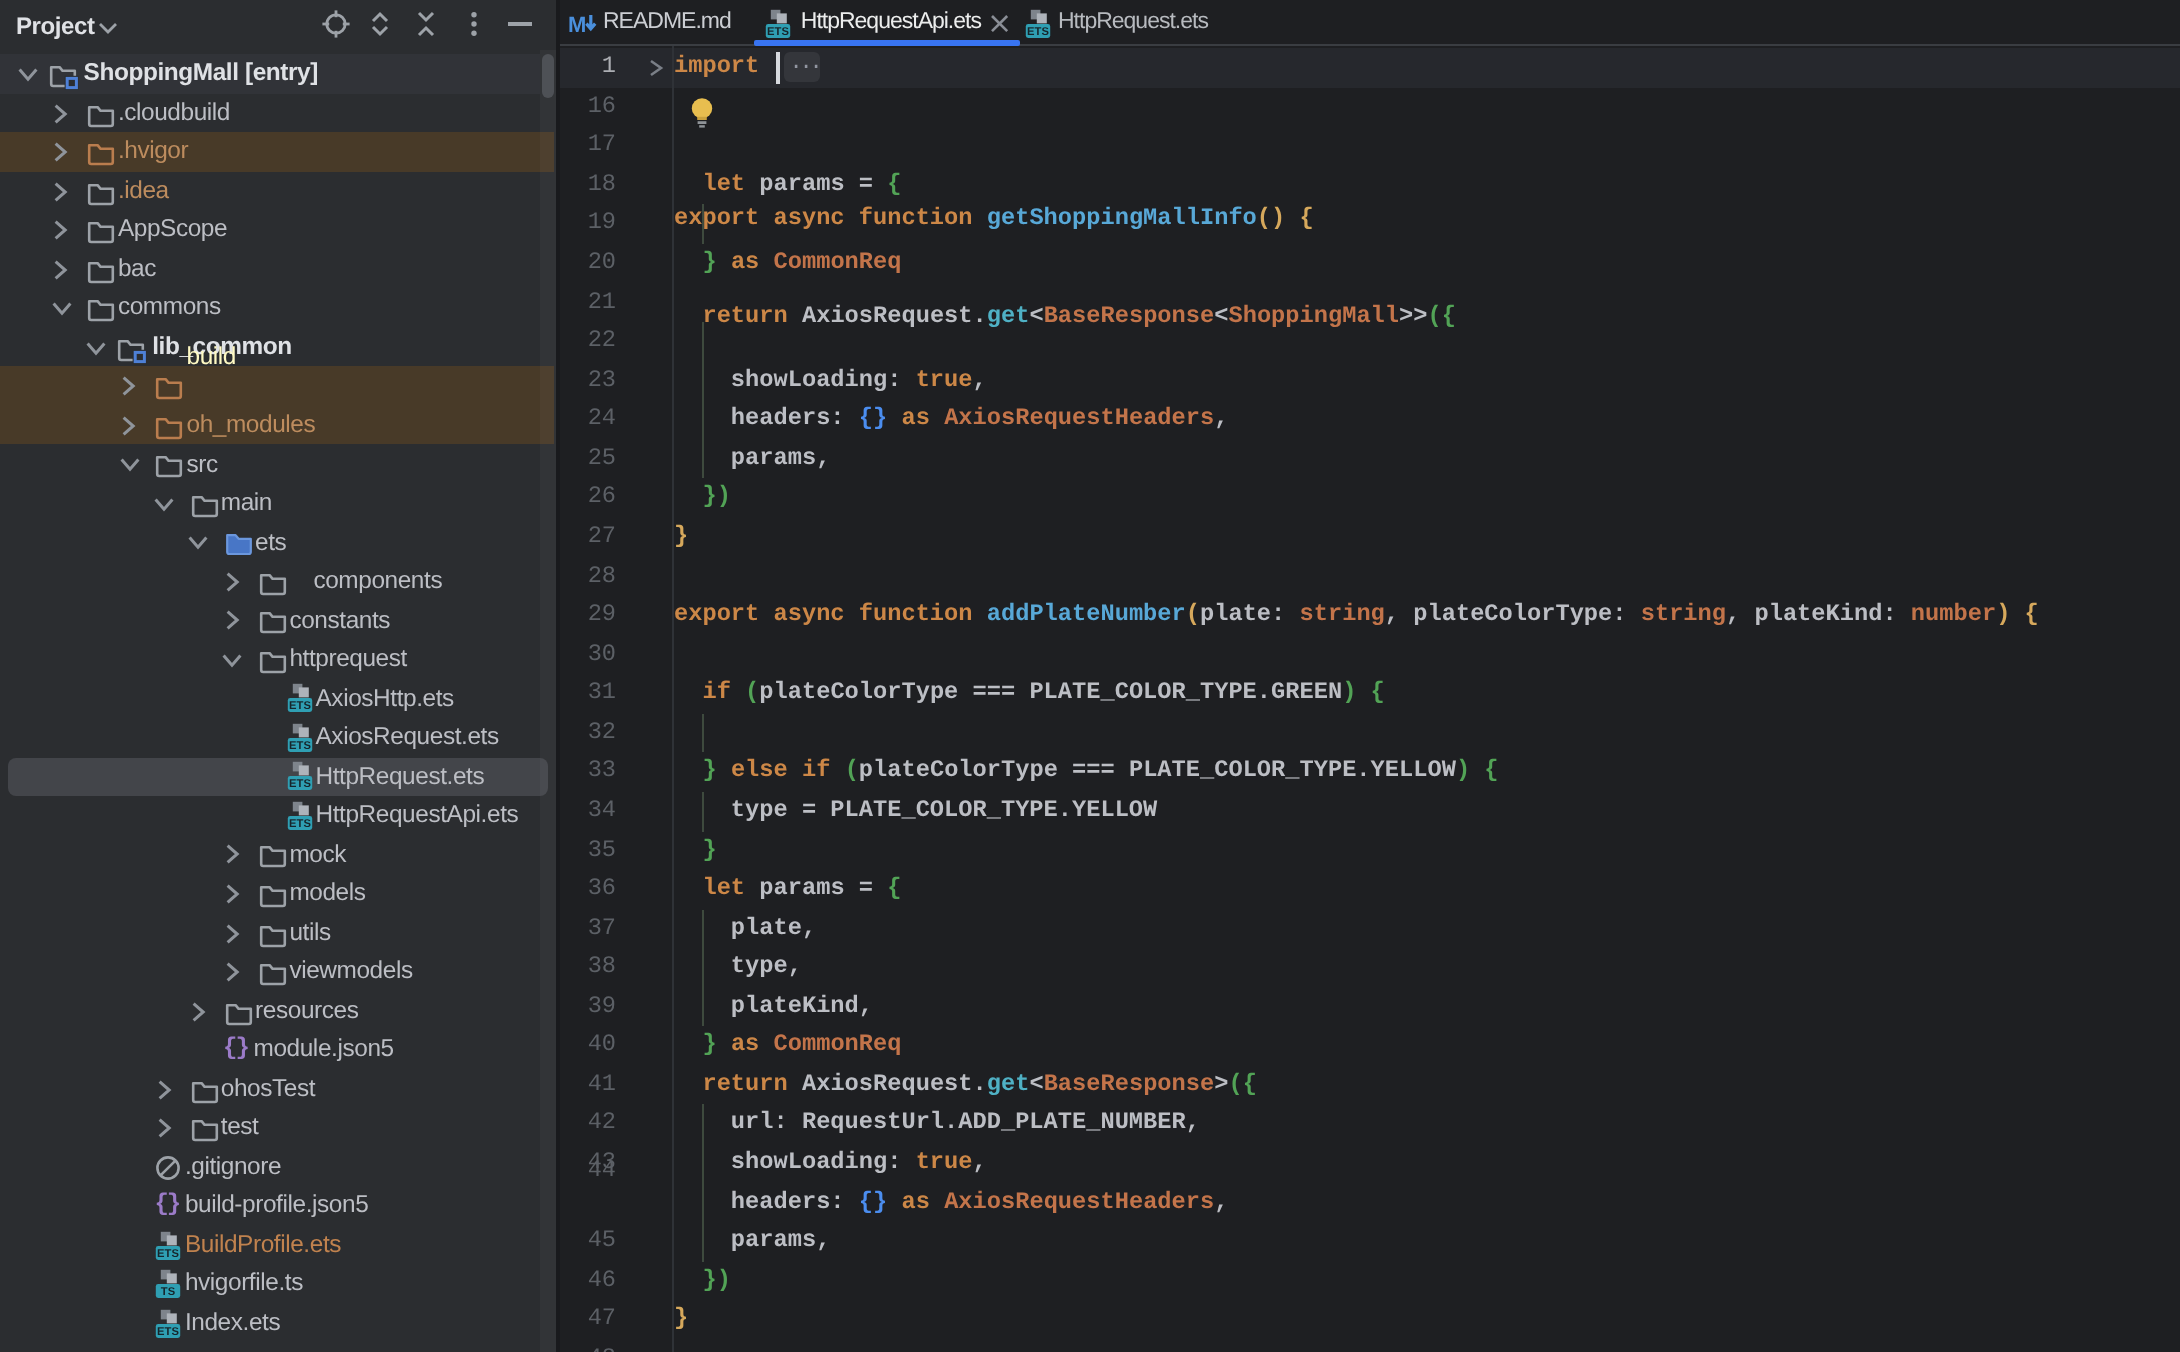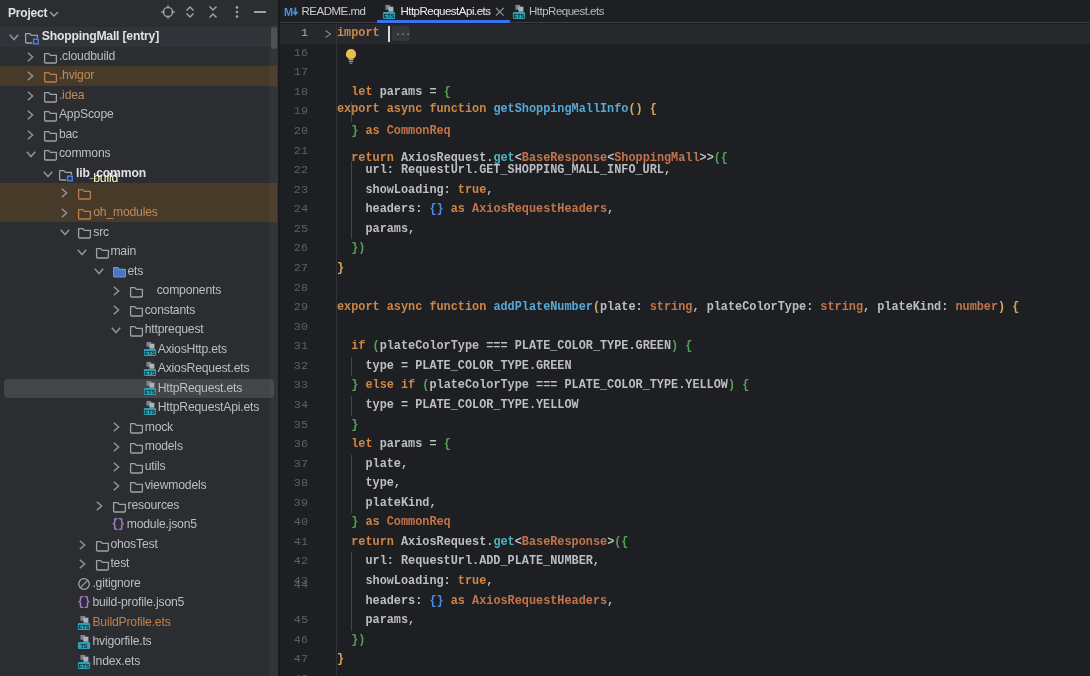--- a/index.html
+++ b/index.html
@@ -353,29 +353,27 @@
     <div class="abs" style="left:351.2px;top:493.76px;width:1px;height:19.565px;background:#3e4a3e;"></div>
     <div class="abs" style="left:351.2px;top:552.46px;width:1px;height:19.565px;background:#3e4a3e;"></div>
     <div class="abs" style="left:351.2px;top:572.02px;width:1px;height:19.565px;background:#3e4a3e;"></div>
     <div class="abs" style="left:351.2px;top:591.59px;width:1px;height:19.565px;background:#3e4a3e;"></div>
     <div class="abs" style="left:351.2px;top:611.15px;width:1px;height:19.565px;background:#3e4a3e;"></div>
     <div class="abs code" style="left:337px;top:24.20px;"><span style="color:#cc8747;font-weight:700;">import </span></div>
     <div class="abs code" style="left:337px;top:63.33px;margin-top:37px;"><span style="color:#cc8747;font-weight:700;">export async function </span><span style="color:#58a8d7;">getShoppingMallInfo</span><span style="color:#d6a85c;">()</span> <span style="color:#d6a85c;">{</span></div>
     <div class="abs code" style="left:337px;top:82.90px;">  <span style="color:#cc8747;font-weight:700;">let</span> params = <span style="color:#52a356;">{</span></div>
     <div class="abs code" style="left:337px;top:122.03px;">  <span style="color:#52a356;">}</span> <span style="color:#cc8747;font-weight:700;">as</span> <span style="color:#c3744a;">CommonReq</span></div>
     <div class="abs code" style="left:337px;top:149px;">  <span style="color:#cc8747;font-weight:700;">return</span> AxiosRequest.<span style="color:#4fb1c5;">get</span>&lt;<span style="color:#c3744a;">BaseResponse</span>&lt;<span style="color:#c3744a;">ShoppingMall</span>&gt;&gt;<span style="color:#52a356;">({</span></div>
-    <div class="abs code" style="left:337px;top:161.16px;">    url: RequestUrl.GET_SHOPPING_MALL_INFO_URL,</div>
     <div class="abs code" style="left:337px;top:180.72px;">    showLoading: <span style="color:#cc8747;font-weight:700;">true</span>,</div>
     <div class="abs code" style="left:337px;top:200.28px;">    headers: <span style="color:#4b8def;">{}</span> <span style="color:#cc8747;font-weight:700;">as</span> <span style="color:#c3744a;">AxiosRequestHeaders</span>,</div>
     <div class="abs code" style="left:337px;top:219.85px;">    params,</div>
     <div class="abs code" style="left:337px;top:239.41px;">  <span style="color:#52a356;">})</span></div>
     <div class="abs code" style="left:337px;top:258.98px;"><span style="color:#d6a85c;">}</span></div>
     <div class="abs code" style="left:337px;top:298.11px;"><span style="color:#cc8747;font-weight:700;">export async function </span><span style="color:#58a8d7;">addPlateNumber</span><span style="color:#d6a85c;">(</span>plate: <span style="color:#c3744a;">string</span>, plateColorType: <span style="color:#c3744a;">string</span>, plateKind: <span style="color:#c3744a;">number</span><span style="color:#d6a85c;">)</span> <span style="color:#d6a85c;">{</span></div>
     <div class="abs code" style="left:337px;top:337.24px;">  <span style="color:#cc8747;font-weight:700;">if</span> <span style="color:#52a356;">(</span>plateColorType === PLATE_COLOR_TYPE.GREEN<span style="color:#52a356;">)</span> <span style="color:#52a356;">{</span></div>
-    <div class="abs code" style="left:337px;top:356.81px;">    type = PLATE_COLOR_TYPE.GREEN</div>
     <div class="abs code" style="left:337px;top:376.37px;">  <span style="color:#52a356;">}</span> <span style="color:#cc8747;font-weight:700;">else if</span> <span style="color:#52a356;">(</span>plateColorType === PLATE_COLOR_TYPE.YELLOW<span style="color:#52a356;">)</span> <span style="color:#52a356;">{</span></div>
     <div class="abs code" style="left:337px;top:395.94px;">    type = PLATE_COLOR_TYPE.YELLOW</div>
     <div class="abs code" style="left:337px;top:415.50px;">  <span style="color:#52a356;">}</span></div>
     <div class="abs code" style="left:337px;top:435.06px;">  <span style="color:#cc8747;font-weight:700;">let</span> params = <span style="color:#52a356;">{</span></div>
     <div class="abs code" style="left:337px;top:454.63px;">    plate,</div>
     <div class="abs code" style="left:337px;top:474.19px;">    type,</div>
     <div class="abs code" style="left:337px;top:493.76px;">    plateKind,</div>
     <div class="abs code" style="left:337px;top:513.33px;">  <span style="color:#52a356;">}</span> <span style="color:#cc8747;font-weight:700;">as</span> <span style="color:#c3744a;">CommonReq</span></div>
     <div class="abs code" style="left:337px;top:532.89px;">  <span style="color:#cc8747;font-weight:700;">return</span> AxiosRequest.<span style="color:#4fb1c5;">get</span>&lt;<span style="color:#c3744a;">BaseResponse</span>&gt;<span style="color:#52a356;">({</span></div>
     <div class="abs code" style="left:337px;top:552.46px;">    url: RequestUrl.ADD_PLATE_NUMBER,</div>

